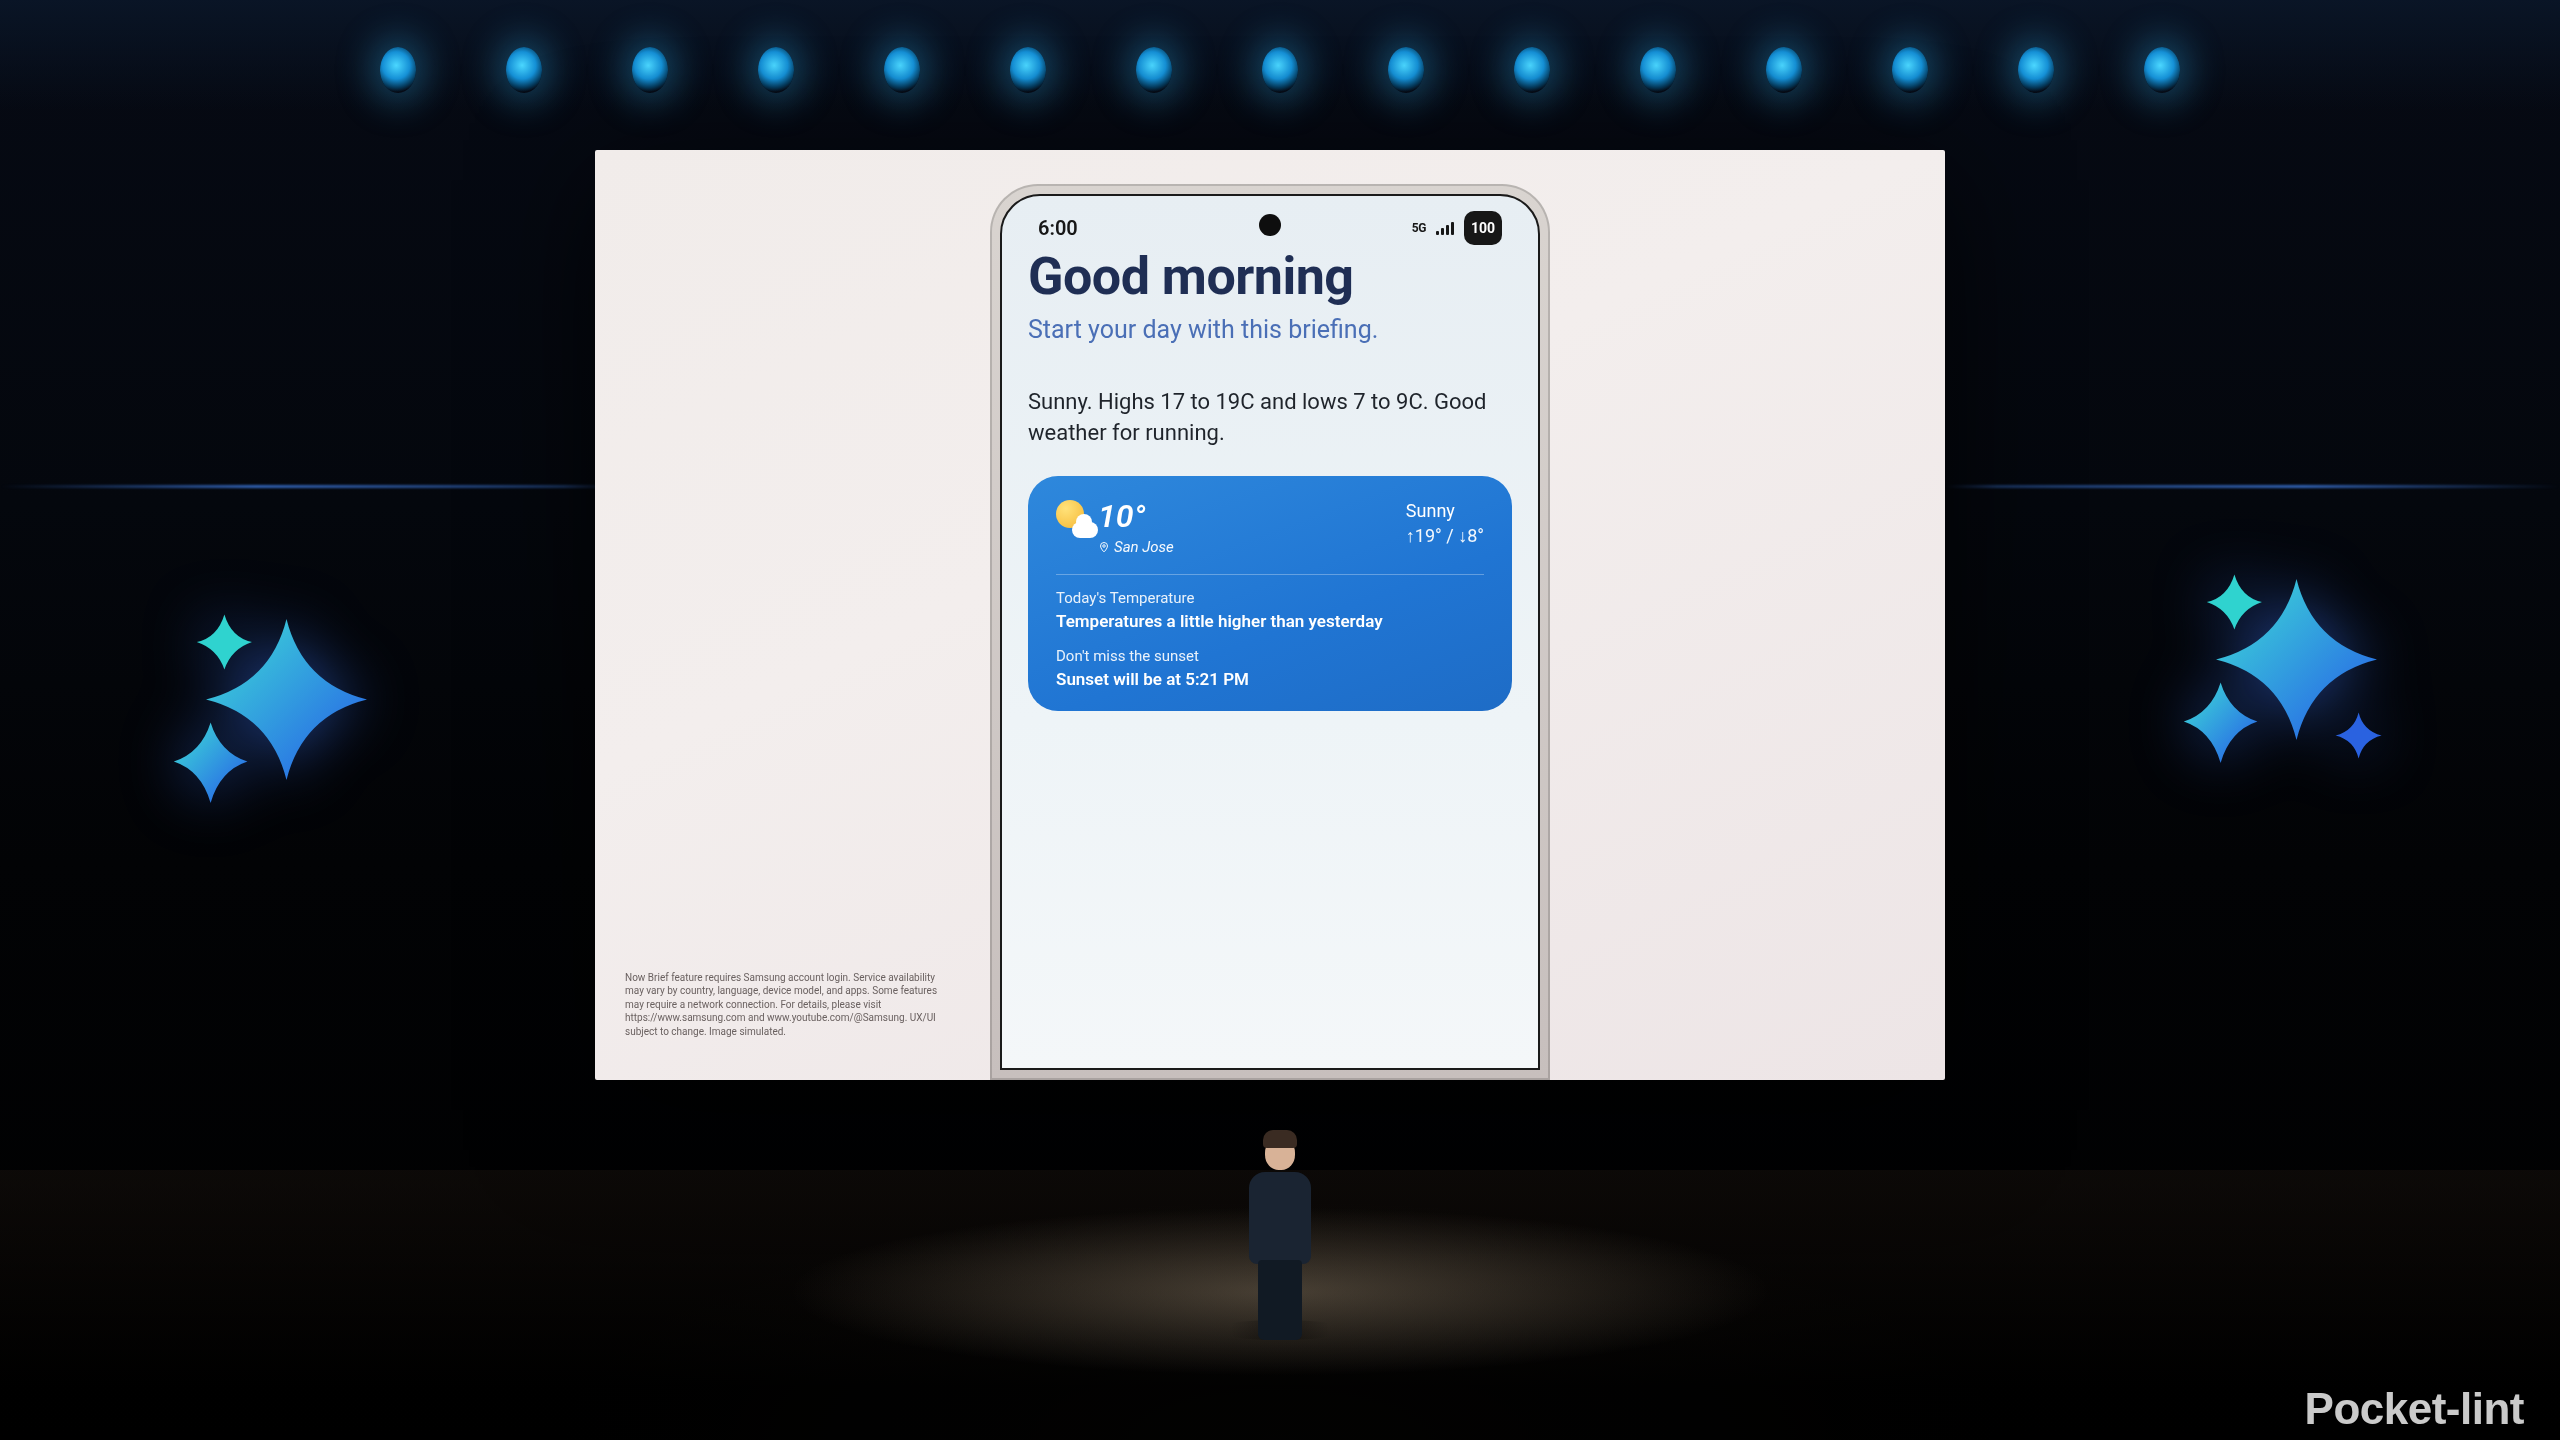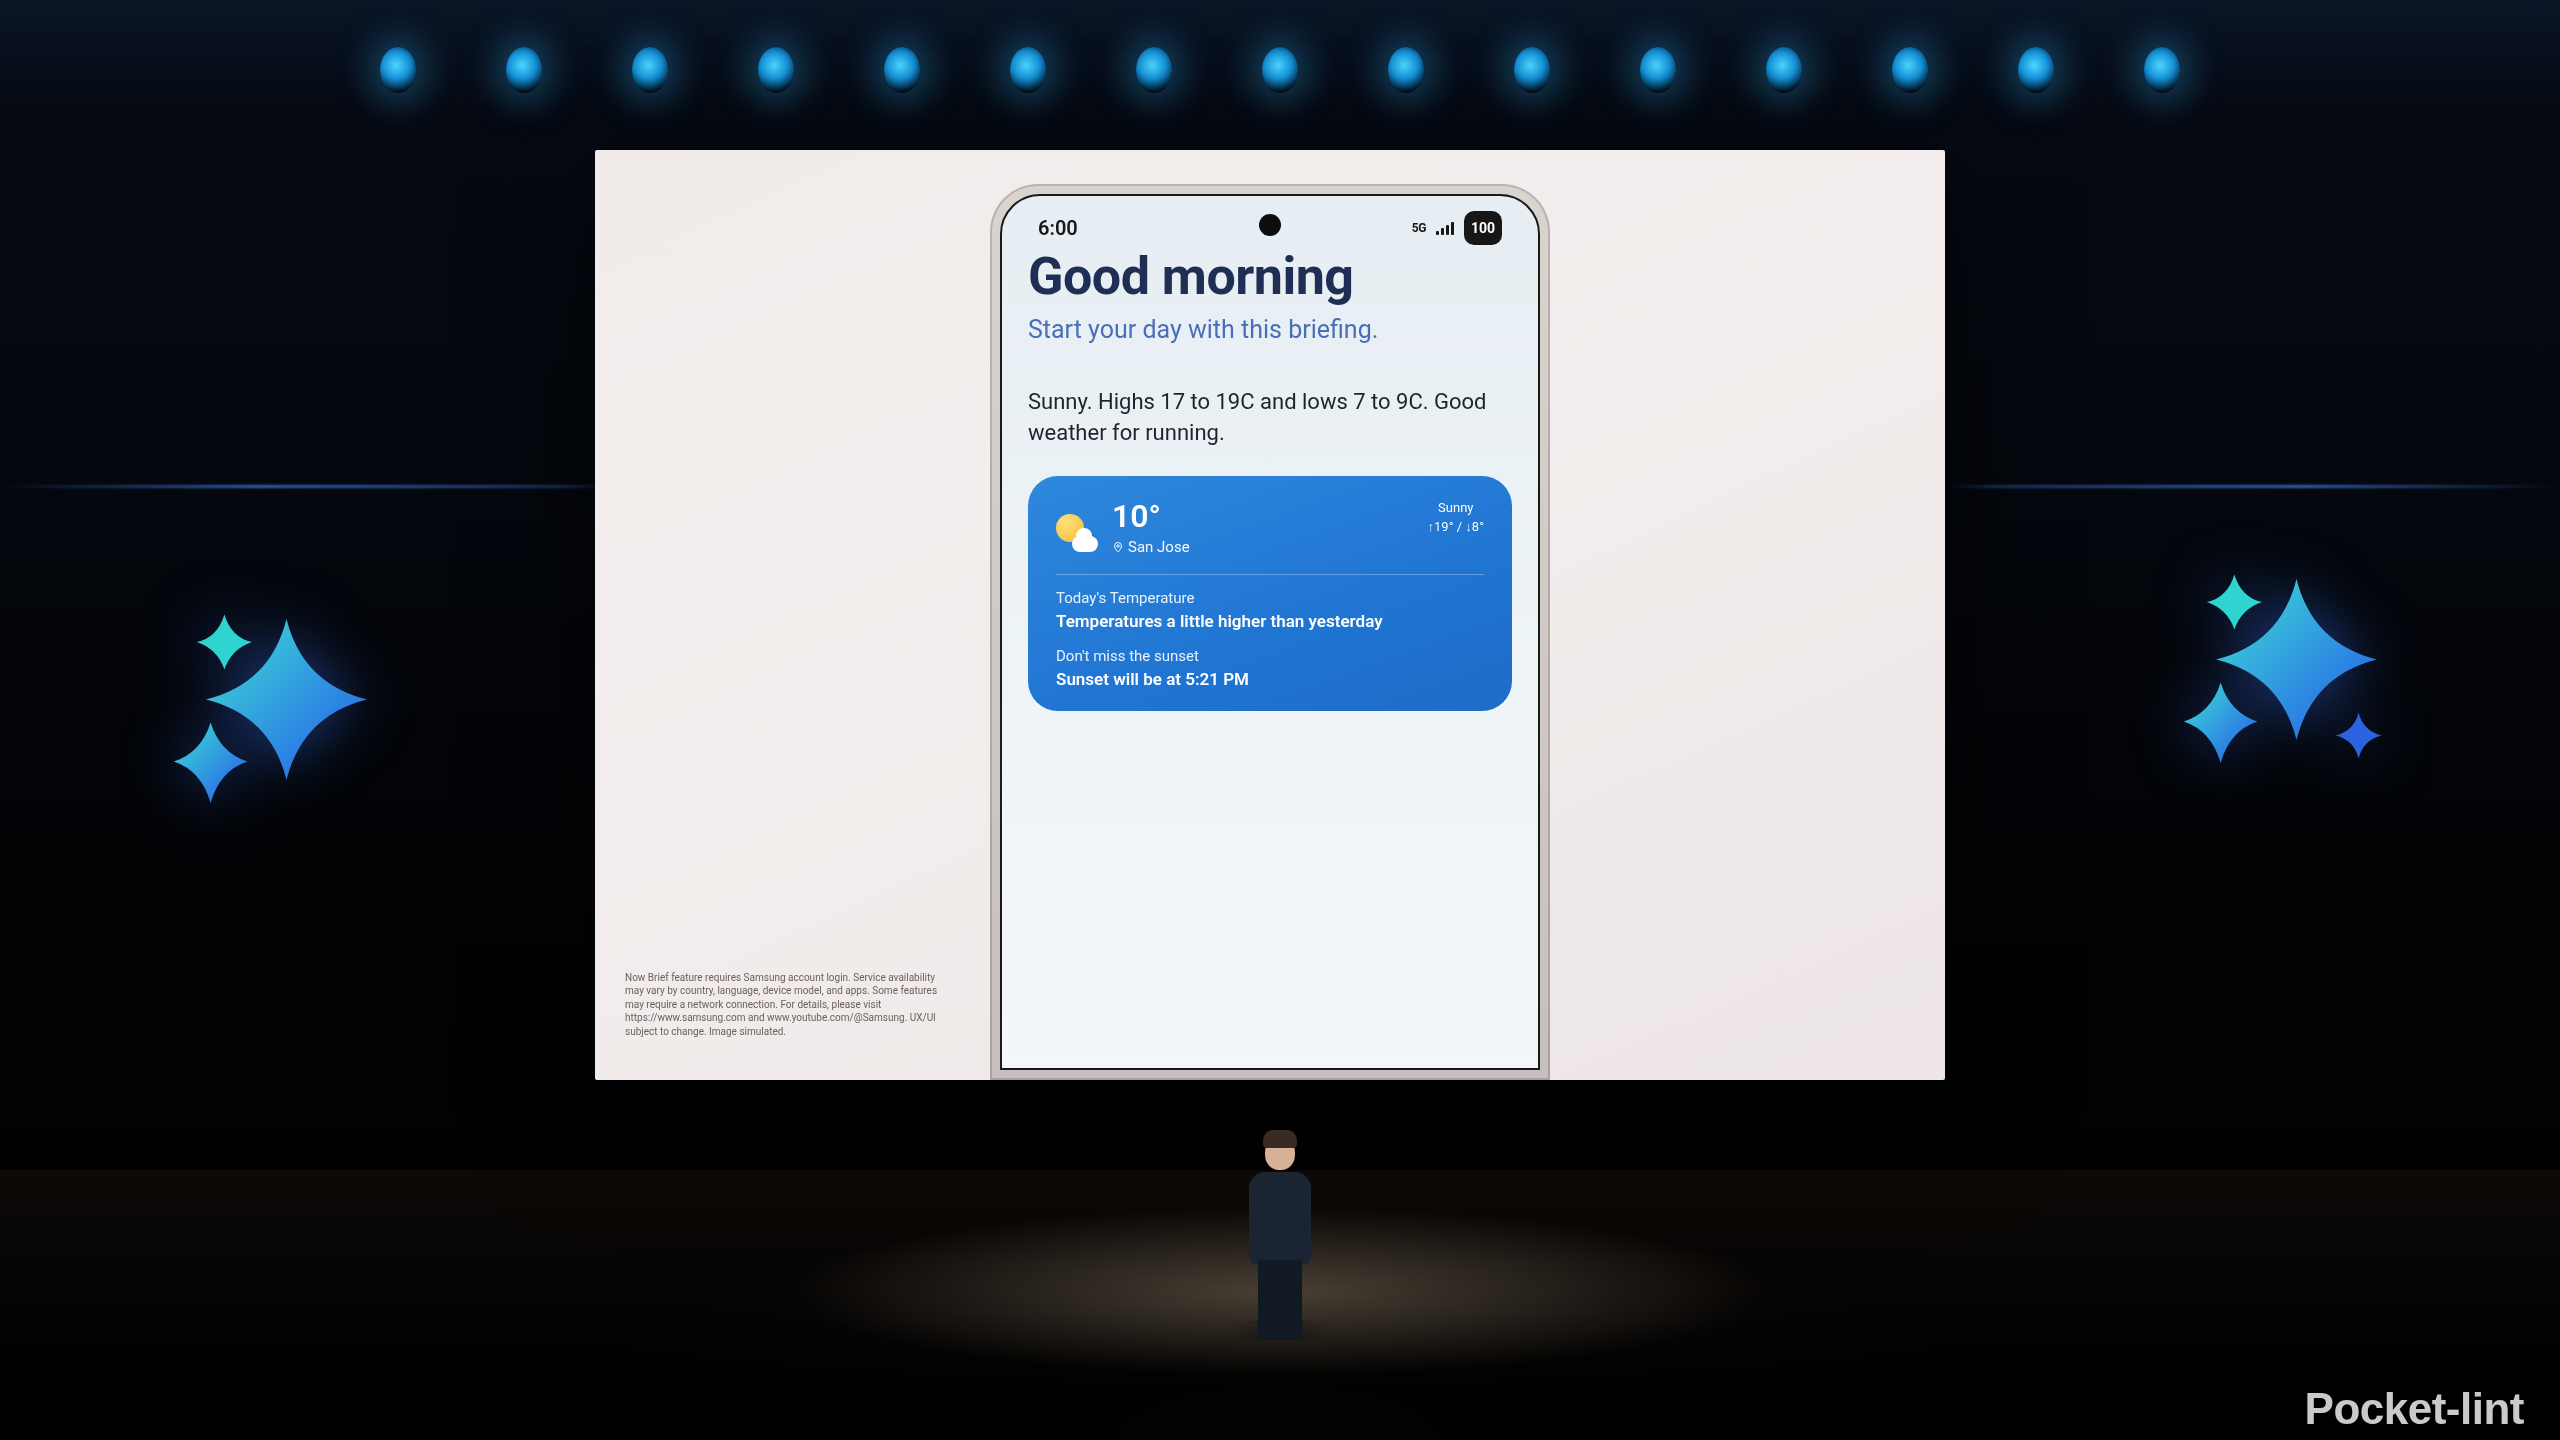--- a/index.html
+++ b/index.html
@@ -107,28 +107,28 @@
   .summary { margin-top: 42px; font-size: 22px; line-height: 1.42; color: #1f242b; }
 
   .weather-card {
     margin-top: 28px;
     background: linear-gradient(160deg, #2e88dc 0%, #2075d3 60%, #1e6cc6 100%);
     border-radius: 30px;
     padding: 24px 28px 22px;
     color: #fff;
   }
   .w-top { display: flex; justify-content: space-between; align-items: flex-start; }
-  .w-left { display: flex; gap: 14px; align-items: flex-end; }
+  .w-left { display: flex; align-items: flex-start; font-style: italic; }
   .sun-icon { position: relative; width: 42px; height: 42px; }
   .sun-icon .sun { position: absolute; top: 0; left: 0; width: 28px; height: 28px; border-radius: 50%; background: radial-gradient(circle at 35% 30%, #ffe27a, #f6b733); }
   .sun-icon .cloud { position: absolute; bottom: 4px; right: 0; width: 26px; height: 16px; background: #fff; border-radius: 10px; }
   .sun-icon .cloud::before { content:""; position:absolute; top:-8px; left:4px; width:16px; height:16px; background:#fff; border-radius:50%; }
   .w-temp { font-size: 32px; font-weight: 600; line-height: 1; }
   .w-loc { margin-top: 6px; font-size: 15px; opacity: 0.95; display:flex; gap:4px; align-items:center; }
-  .w-right { text-align: center; font-size: 13px; }
+  .w-right { text-align: left; font-size: 18px; }
   .w-right .cond { margin-bottom: 4px; }
   .w-right .hilo { opacity: 0.95; }
   .w-divider { height: 1px; background: rgba(255,255,255,0.3); margin: 18px 0 14px; }
   .w-section-label { font-size: 15px; opacity: 0.9; }
   .w-section-body { font-size: 17px; font-weight: 600; margin-top: 4px; }
   .w-gap { height: 16px; }
 
   
   .sparkle { position: absolute; width: 230px; height: 230px; }
   .sparkle.left { top: 596px; left: 160px; }

